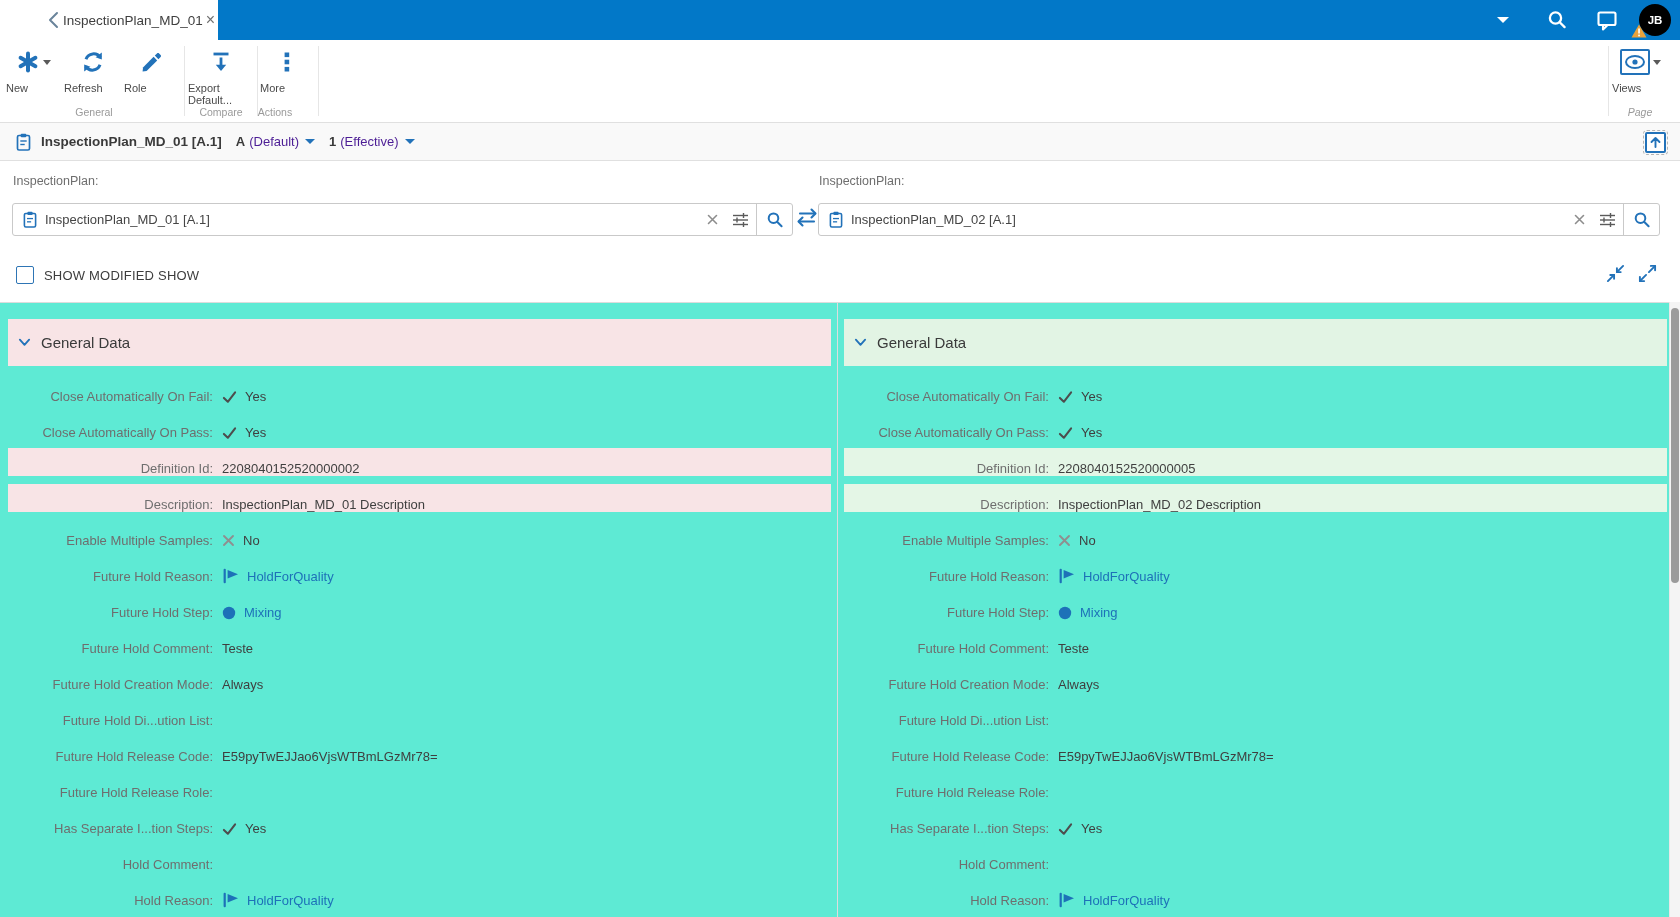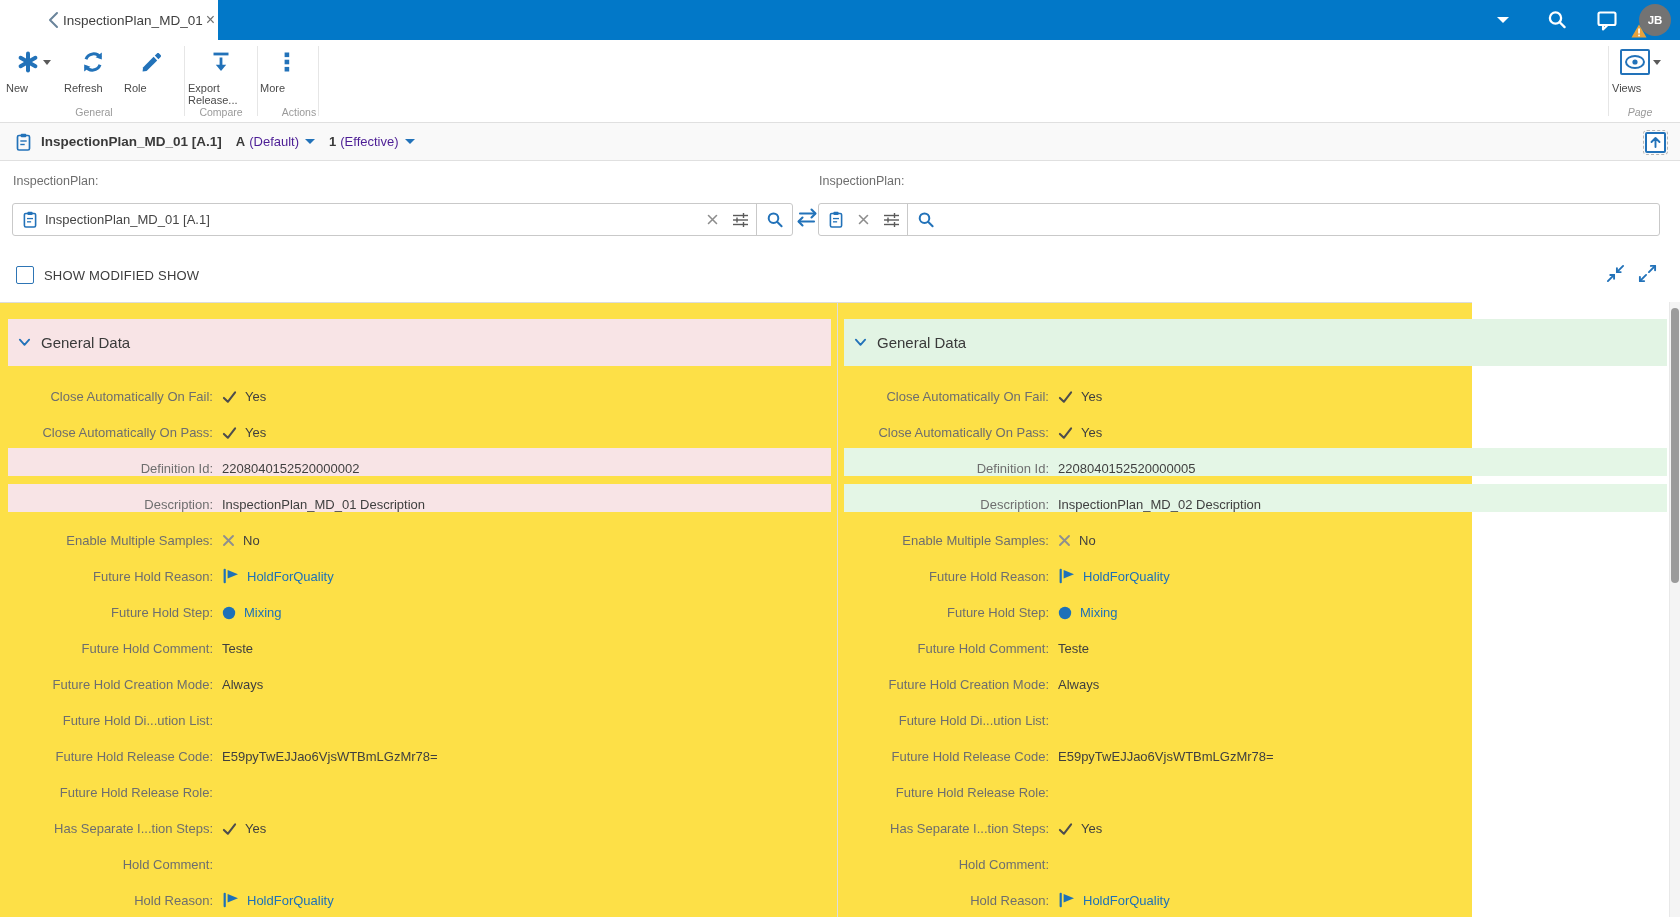--- a/index.html
+++ b/index.html
@@ -15,41 +15,41 @@
   .tabbar { position:absolute; top:0; left:0; width:1680px; height:40px; background:#0278c8; }
   .tabstrip { position:absolute; left:0; top:0; width:218px; height:40px; background:#fff; display:flex; align-items:center;padding-left:43px; }
   .back-btn { width:34px; height:40px; display:flex; align-items:center; justify-content:center; cursor:pointer; }
   .tab-title { flex:1; font-size:13.5px; color:#3f3f3f; white-space:nowrap; }
   .tab-close { width:26px; height:40px; display:flex; align-items:center; justify-content:center; color:#6f6f6f; font-size:16px; cursor:pointer; }
   .top-ic { position:absolute; top:0; height:40px; display:flex; align-items:center; justify-content:center; cursor:pointer; }
   .ti-caret { left:1492px; width:22px; }
   .ti-caret .tri { width:0; height:0; border-left:6px solid transparent; border-right:6px solid transparent; border-top:6px solid #fff; }
   .ti-search { left:1544px; width:26px; }
   .ti-chat { left:1594px; width:26px; }
-  .avatar { position:absolute; left:1639px; top:4px; width:32px; height:32px; border-radius:50%; background:#737373; color:#fff;
+  .avatar { position:absolute; left:1639px; top:4px; width:32px; height:32px; border-radius:50%; background:#000000; color:#fff;
             font-size:11.5px; font-weight:bold; display:flex; align-items:center; justify-content:center; cursor:pointer; }
   .warn-badge { position:absolute; left:-8px; bottom:-2px; }
 
   
   .toolbar { position:absolute; top:40px; left:0; width:1680px; height:83px; background:#fff; border-bottom:1px solid #e0e0e0; }
   .tbtn { position:absolute; top:8px; text-align:left; cursor:pointer; }
   .tbtn .ticon { height:28px; display:flex; align-items:center; justify-content:center; gap:3px; }
   .tbtn .tlabel { margin-top:6px; font-size:11px; color:#4a4a4a; line-height:12px; }
   .tb-new { left:6px; width:54px; }
   .tb-refresh { left:64px; width:58px; }
   .tb-edit { left:124px; width:56px; }
   .tb-export { left:188px; width:66px; }
   .tb-more { left:260px; width:54px; }
   .tb-views { left:1612px; width:56px; }
   .tsep { position:absolute; top:6px; width:1px; height:70px; background:#e6e6e6; }
   .sep1 { left:184px; } .sep2 { left:257px; } .sep3 { left:318px; } .sep4 { left:1608px; }
   .tgroup { position:absolute; top:66px; font-size:10.5px; color:#9a9a9a; text-align:center; }
   .grp-general { left:6px; width:176px; }
   .grp-compare { left:188px; width:66px; }
-  .grp-actions { left:272px; width:54px;text-align:center; }
+  .grp-actions { left:248px; width:54px;text-align:center; }
   .grp-page { left:1612px; width:56px;font-style:italic; }
   .small-caret { width:0; height:0; border-left:4.5px solid transparent; border-right:4.5px solid transparent; border-top:5px solid #5a5a5a; }
   .eyebox { width:30px; height:26px; border:2px solid #2272b9; border-radius:2px; display:flex; align-items:center; justify-content:center; }
 
   
   .breadcrumb { position:absolute; top:123px; left:0; width:1680px; height:38px; background:#f9f9f9; border-bottom:1px solid #e0e0e0;
                 display:flex; align-items:center; padding-left:16px; }
   .bc-title { margin-left:10px; font-size:13.5px; font-weight:600; color:#3a3a3a; }
   .bc-val { margin-left:14px; font-size:13px; font-weight:bold; color:#3a3a3a; }
   .bc-sub { margin-left:4px; font-size:13px; color:#4c1d95; }
@@ -69,21 +69,21 @@
   .swap { position:absolute; left:797px; top:208px; cursor:pointer; }
 
   
   .showmod { position:absolute; left:16px; top:266px; display:flex; align-items:center; gap:10px; }
   .checkbox { width:18px; height:18px; border:1.5px solid #2e75b5; border-radius:2px; background:#fff; cursor:pointer; }
   .showmod-label { font-size:13px; color:#3d3d3d; letter-spacing:.2px; }
   .fitbtn { position:absolute; top:264px; cursor:pointer; }
   .fit-collapse { left:1606px; } .fit-expand { left:1638px; }
 
   
-  .main { position:absolute; top:302px; left:0; width:1472px; height:615px; background:#fde047; border-top:1px solid #dcdcdc; }
+  .main { position:absolute; top:302px; left:0; width:1680px; height:615px; background:#5eead4; border-top:1px solid #dcdcdc; }
   .vdivider { position:absolute; left:837px; top:0; height:615px; width:1px; background:#ddd; }
   .panel { position:absolute; top:16px; width:823px; }
   .panel-left { left:8px; } .panel-right { left:844px; }
   .sec-header { height:47px; display:flex; align-items:center; padding-left:10px; gap:10px; font-size:15px; color:#3a3a3a; cursor:pointer; }
   .panel-left .sec-header { background:#f8e4e6; }
   .panel-right .sec-header { background:#e2f4e4; }
   .rows { margin-top:10px; }
   .frow { display:flex; align-items:flex-end; height:28px; margin-bottom:8px; }
   .flabel { width:205px; flex-shrink:0; text-align:right; font-size:13px; color:#6e6e6e; white-space:nowrap; }
   .fvalue { margin-left:9px; display:flex; align-items:center; gap:8px; font-size:13px; color:#3f3f3f; white-space:nowrap; }
@@ -183,21 +183,21 @@
   <div class="tbtn tb-export">
     <div class="ticon">
       <span>
         <svg width="24" height="24" viewBox="0 0 24 24">
             <line x1="4.5" y1="4" x2="19.5" y2="4" stroke="#2272b9" stroke-width="2.8"></line>
             <line x1="12" y1="7.5" x2="12" y2="15.5" stroke="#2272b9" stroke-width="2.8"></line>
             <polygon points="12,21 6.8,14.8 17.2,14.8" fill="#2272b9"></polygon>
           </svg>
       </span>
     </div>
-    <div class="tlabel"><span>Export</span><br><span>Release...</span></div>
+    <div class="tlabel"><span>Export</span><br><span>Default...</span></div>
   </div>
   <div class="tsep sep2"></div>
   <div class="tbtn tb-more">
     <div class="ticon">
       <span>
         <svg width="8" height="24" viewBox="0 0 8 24" fill="#2272b9">
             <rect x="1.6" y="2.5" width="4.6" height="4.6"></rect>
             <rect x="1.6" y="9.7" width="4.6" height="4.6"></rect>
             <rect x="1.6" y="16.9" width="4.6" height="4.6"></rect>
           </svg>
@@ -299,20 +299,21 @@
 <div class="sel-label lab-right">InspectionPlan:</div>
 <div class="selbox box-right">
   <span class="doc">
     <svg width="14" height="17" viewBox="0 0 15 18">
         <rect x="1.5" y="2.5" width="12" height="14.5" rx="1.5" fill="none" stroke="#2272b9" stroke-width="1.7"></rect>
         <rect x="4.7" y="0.8" width="5.6" height="3.4" rx="1" fill="#2272b9"></rect>
         <line x1="4.3" y1="8" x2="10.7" y2="8" stroke="#2272b9" stroke-width="1.4"></line>
         <line x1="4.3" y1="11.5" x2="8.7" y2="11.5" stroke="#2272b9" stroke-width="1.4"></line>
       </svg>
   </span>
+  <input type="text" value="InspectionPlan_MD_02 [A.1]" style="">
   <span class="ibtn">
     <svg width="11" height="11" viewBox="0 0 11 11">
         <path d="M1.5 1.5 L9.5 9.5 M9.5 1.5 L1.5 9.5" stroke="#8d8d8d" stroke-width="1.6" stroke-linecap="round"></path>
       </svg>
   </span>
   <span class="ibtn">
     <svg width="17" height="16" viewBox="0 0 17 16">
         <g stroke="#5a5a5a" stroke-width="1.4">
           <line x1="1" y1="3.5" x2="16" y2="3.5"></line>
           <line x1="1" y1="8" x2="16" y2="8"></line>

